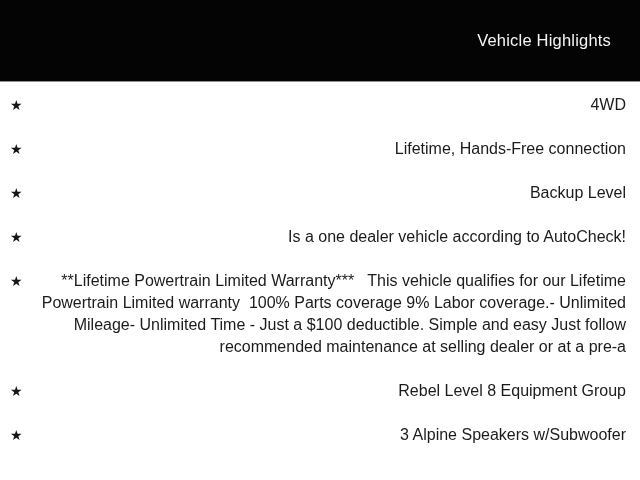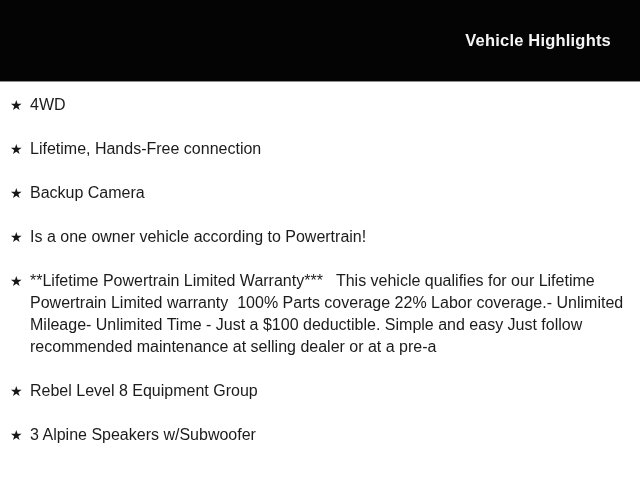--- a/index.html
+++ b/index.html
@@ -15,21 +15,21 @@
     background: #040404;
     border-bottom: 1px solid #8f8f8f;
     display: flex;
     align-items: center;
     justify-content: flex-end;
     padding-right: 29px;
   }
   .header-title {
     color: #f5f5f5;
     font-size: 16.5px;
-    font-weight: 700;
+    font-weight: 400;
     letter-spacing: 0.2px;
   }
   .content {
     padding: 12px 14px 0 10px;
   }
   .item {
     display: flex;
     align-items: flex-start;
     margin-bottom: 22px;
     font-size: 16px;
@@ -39,20 +39,21 @@
   .star {
     flex: 0 0 20px;
     width: 20px;
     font-size: 14px;
     line-height: 22px;
     color: #161616;
   }
   .item-text {
     flex: 1 1 auto;
     white-space: pre-wrap;
+    text-align: right;
   }
 </style>
 </head>
 <body>
 
 <div class="header">
   <span class="header-title">Vehicle Highlights</span>
 </div>
 
 <div class="content">
@@ -62,31 +63,31 @@
     <span class="item-text">4WD</span>
   </div>
 
   <div class="item">
     <span class="star">★</span>
     <span class="item-text">Lifetime, Hands-Free connection</span>
   </div>
 
   <div class="item">
     <span class="star">★</span>
-    <span class="item-text">Backup Camera</span>
+    <span class="item-text">Backup Level</span>
   </div>
 
   <div class="item">
     <span class="star">★</span>
-    <span class="item-text">Is a one owner vehicle according to Powertrain!</span>
+    <span class="item-text">Is a one dealer vehicle according to AutoCheck!</span>
   </div>
 
   <div class="item">
     <span class="star">★</span>
-    <span class="item-text">**Lifetime Powertrain Limited Warranty***   This vehicle qualifies for our Lifetime Powertrain Limited warranty  100% Parts coverage 22% Labor coverage.- Unlimited Mileage- Unlimited Time - Just a $100 deductible. Simple and easy Just follow recommended maintenance at selling dealer or at a pre-a</span>
+    <span class="item-text">**Lifetime Powertrain Limited Warranty***   This vehicle qualifies for our Lifetime Powertrain Limited warranty  100% Parts coverage 9% Labor coverage.- Unlimited Mileage- Unlimited Time - Just a $100 deductible. Simple and easy Just follow recommended maintenance at selling dealer or at a pre-a</span>
   </div>
 
   <div class="item">
     <span class="star">★</span>
     <span class="item-text">Rebel Level 8 Equipment Group</span>
   </div>
 
   <div class="item">
     <span class="star">★</span>
     <span class="item-text">3 Alpine Speakers w/Subwoofer</span>

